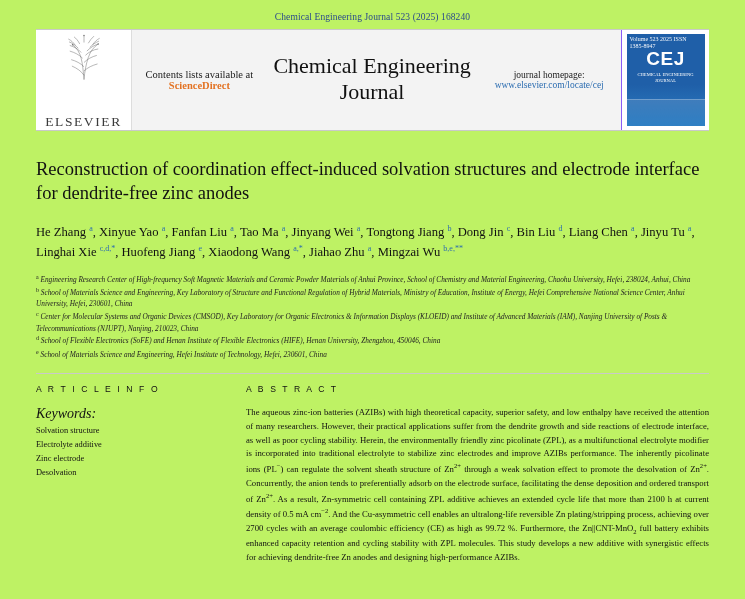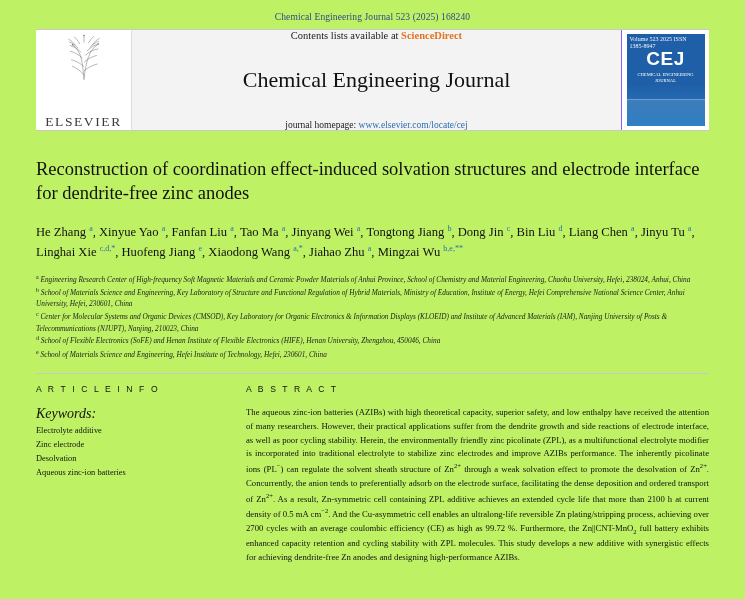--- a/index.html
+++ b/index.html
@@ -60,23 +60,23 @@
     font-family: "Liberation Serif", serif;
     font-size: 13.5px;
     letter-spacing: 1.6px;
     color: #3b3b3b;
     margin-top: 1px;
   }
   .mh-center {
     flex: 1;
     background: #f3f3f3;
     display: flex;
-    flex-direction: column;
+    flex-direction: row;
     align-items: center;
-    justify-content: space-between;
+    justify-content: flex-end;
     text-align: center;
     box-sizing: border-box;
   }
   .contents-line {
     font-size: 10.5px;
     color: #1a1a1a;
   }
   .contents-line .sd {
     color: #e37222;
     font-weight: bold;
@@ -312,24 +312,24 @@
     </div>
   </div>
 
   <div class="rule-top"></div>
 
   <div class="lower">
     <div class="col-info">
       <div class="sec-head">A R T I C L E   I N F O</div>
       <div class="kw-head">Keywords:</div>
       <div class="kw-list">
+        <div>Solvation structure</div>
         <div>Electrolyte additive</div>
         <div>Zinc electrode</div>
         <div>Desolvation</div>
-        <div>Aqueous zinc-ion batteries</div>
       </div>
     </div>
 
     <div class="col-abstract">
       <div class="sec-head">A B S T R A C T</div>
       <div class="abstract-text">The aqueous zinc-ion batteries (AZIBs) with high theoretical capacity, superior safety, and low enthalpy have received the attention of many researchers. However, their practical applications suffer from the dendrite growth and side reactions of electrode interface, as well as poor cycling stability. Herein, the environmentally friendly zinc picolinate (ZPL), as a multifunctional electrolyte modifier is incorporated into traditional electrolyte to stabilize zinc electrodes and improve AZIBs performance. The inherently picolinate ions (PL<sup>−</sup>) can regulate the solvent sheath structure of Zn<sup>2+</sup> through a weak solvation effect to promote the desolvation of Zn<sup>2+</sup>. Concurrently, the anion tends to preferentially adsorb on the electrode surface, facilitating the dense deposition and ordered transport of Zn<sup>2+</sup>. As a result, Zn-symmetric cell containing ZPL additive achieves an extended cycle life that more than 2100 h at current density of 0.5 mA cm<sup>−2</sup>. And the Cu-asymmetric cell enables an ultralong-life reversible Zn plating/stripping process, achieving over 2700 cycles with an average coulombic efficiency (CE) as high as 99.72 %. Furthermore, the Zn||CNT-MnO<sub>2</sub> full battery exhibits enhanced capacity retention and cycling stability with ZPL molecules. This study develops a new additive with synergistic effects for achieving dendrite-free Zn anodes and designing high-performance AZIBs.</div>
     </div>
   </div>
 
 </div>

